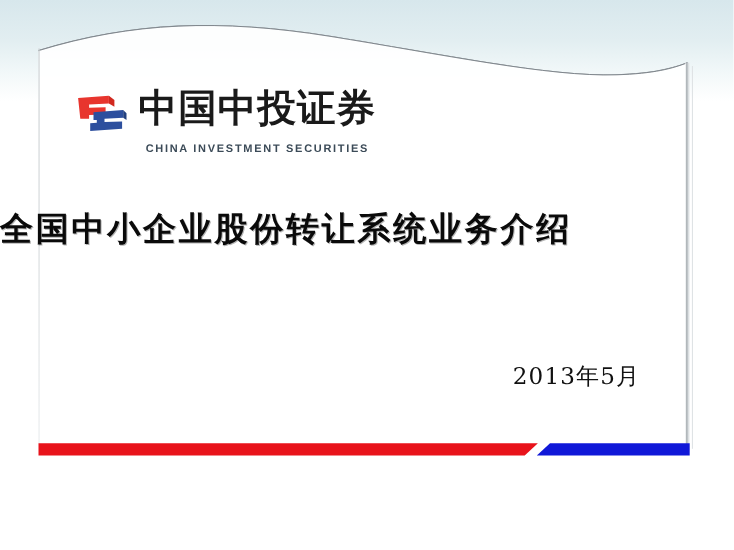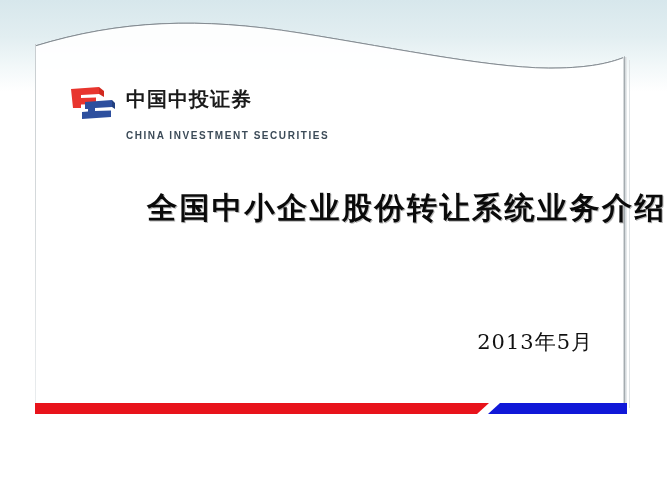--- a/index.html
+++ b/index.html
@@ -78,21 +78,21 @@
     height: 42px;
     margin-right: 10px;
     flex: none;
   }
   .logo-text-wrap {
     display: flex;
     flex-direction: column;
   }
   .logo-cn {
     font-family: "DejaVu Sans", "Liberation Sans", sans-serif;
-    font-size: 20px;
+    font-size: 35px;
     font-weight: 700;
     letter-spacing: 1px;
     color: #1a1a1a;
     line-height: 30px;
     white-space: nowrap;
   }
   .logo-en {
     font-family: "Liberation Sans", sans-serif;
     font-size: 10px;
     font-weight: 700;
@@ -103,21 +103,21 @@
     white-space: nowrap;
     text-align: center;
   }
 
   
   .main-title {
     position: absolute;
     left: 0;
     top: 188px;
     width: 667px;
-    text-align: right;
+    text-align: left;
     font-family: "DejaVu Sans", "Liberation Sans", sans-serif;
     font-size: 30px;
     font-weight: 700;
     letter-spacing: 2.5px;
     color: #0a0a0a;
     white-space: nowrap;
     text-shadow: 1px 1px 0 rgba(120,120,120,0.55);
   }
 
   
@@ -128,21 +128,21 @@
     width: 598px;
     text-align: right;
     font-family: "DejaVu Serif", "Liberation Serif", serif;
     font-size: 21px;
     color: #111111;
     letter-spacing: 1px;
     white-space: nowrap;
   }
   .sub-date {
     position: absolute;
-    left: 12px;
+    left: 1px;
     top: 328px;
     width: 581px;
     text-align: right;
     font-family: "DejaVu Serif", "Liberation Serif", serif;
     font-size: 21px;
     color: #111111;
     letter-spacing: 1px;
     white-space: nowrap;
   }
 

